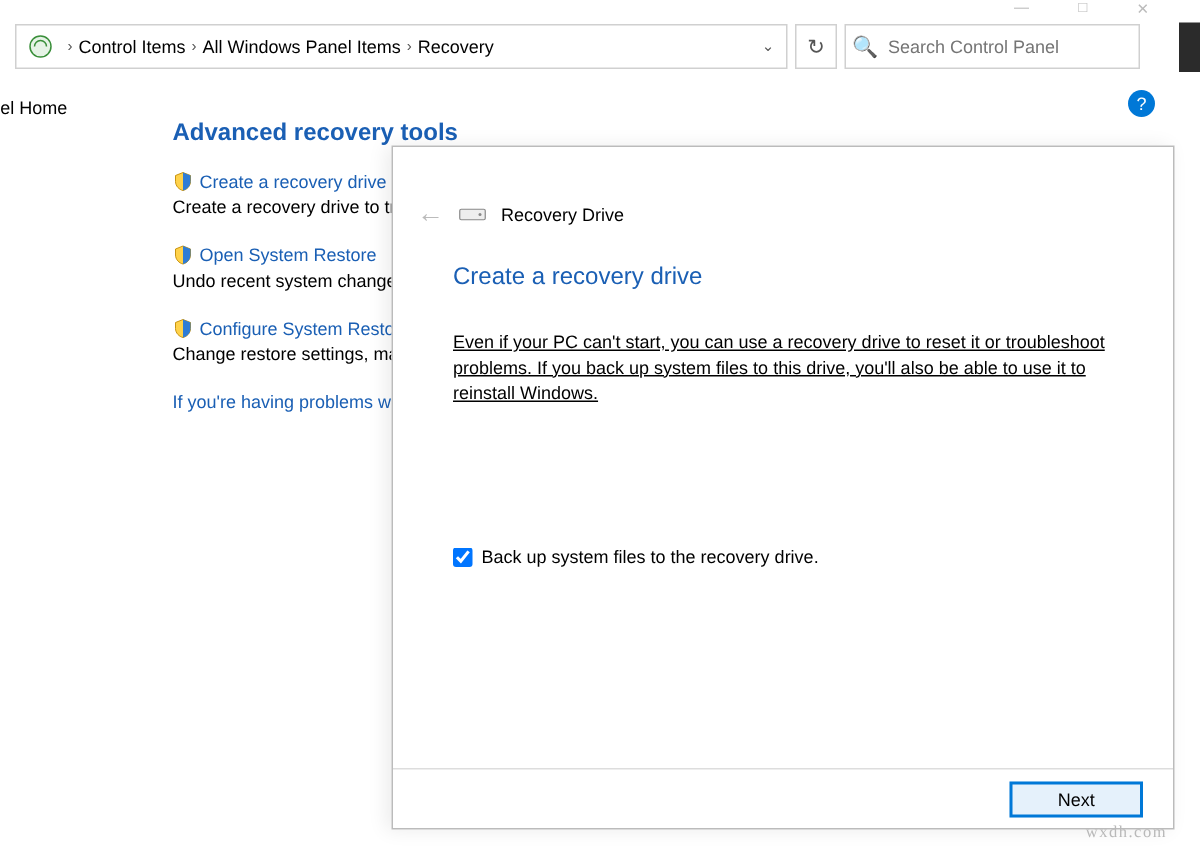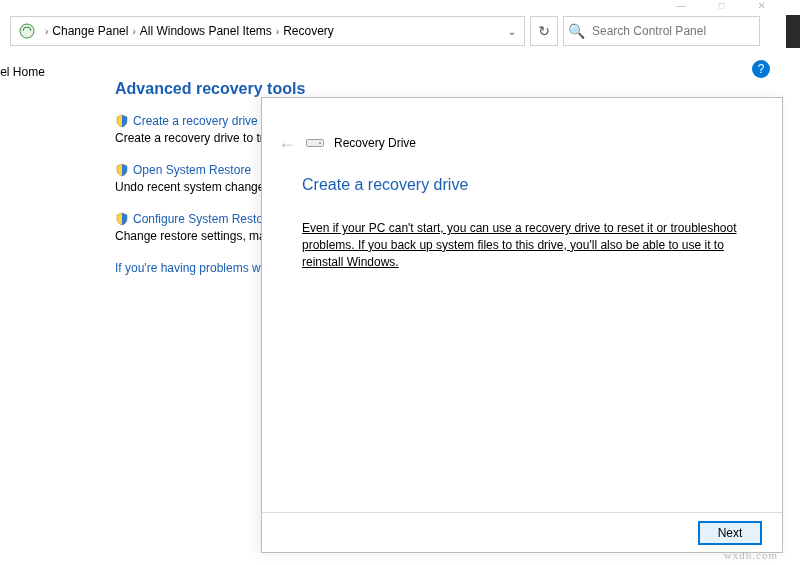--- a/index.html
+++ b/index.html
@@ -164,21 +164,21 @@
   .wizard-check-row input { margin:0; }
   .wizard-footer {
     position: absolute;
     bottom: 0; left: 0; right: 0;
     height: 40px;
     border-top: 1px solid #ddd;
     display: flex; align-items: center; justify-content: flex-end;
     padding-right: 20px;
   }
   .next-btn {
-    width: 64px; height: 24px;
+    width: 89px; height: 24px;
     border: 2px solid #0078d7;
     background: #e5f1fb;
     font-size: 12px;
     text-align: center;
     line-height: 20px;
   }
   
   .win-ctrl {
     position: absolute;
     top: 0; right: 34px;
@@ -213,21 +213,21 @@
 <div class="dark-strip"></div>
 
 <div class="addr-bar">
   <span class="addr-icon">
     <svg class="shield-svg" width="16" height="16" viewBox="0 0 16 16">
       <circle cx="8" cy="8" r="7" fill="#e6f3e6" stroke="#3a8f3a" stroke-width="1"></circle>
       <path d="M4 8 a4 4 0 0 1 8 0" fill="none" stroke="#3a8f3a" stroke-width="1"></path>
     </svg>
   </span>
   <span class="crumb-sep">›</span>
-  <span class="crumb">Change Panel</span>
+  <span class="crumb">Control Items</span>
   <span class="crumb-sep">›</span>
   <span class="crumb">All Windows Panel Items</span>
   <span class="crumb-sep">›</span>
   <span class="crumb">Recovery</span>
   <span class="addr-dropdown">⌄</span>
 </div>
 <div class="refresh-btn">↻</div>
 <div class="search-box">
   <span class="search-icon">🔍</span>
   <input class="search-input" type="text" placeholder="Search Control Panel" style="">
@@ -282,19 +282,23 @@
     <svg width="18" height="12" viewBox="0 0 18 12">
       <rect x="0.5" y="2.5" width="17" height="7" rx="1" fill="#eee" stroke="#888" stroke-width="0.8"></rect>
       <circle cx="14" cy="6" r="1" fill="#888"></circle>
     </svg>
     <span>Recovery Drive</span>
   </div>
 
   <div class="wizard-heading">Create a recovery drive</div>
   <div class="wizard-body">Even if your PC can't start, you can use a recovery drive to reset it or troubleshoot problems. If you back up system files to this drive, you'll also be able to use it to reinstall Windows.</div>
 
+  <label class="wizard-check-row">
+    <input type="checkbox" checked="" style="">
+    <span>Back up system files to the recovery drive.</span>
+  </label>
 
   <div class="wizard-footer">
     <div class="next-btn">Next</div>
   </div>
 </div>
 
 <div class="watermark">wxdh.com</div>
 
 </body></html>

